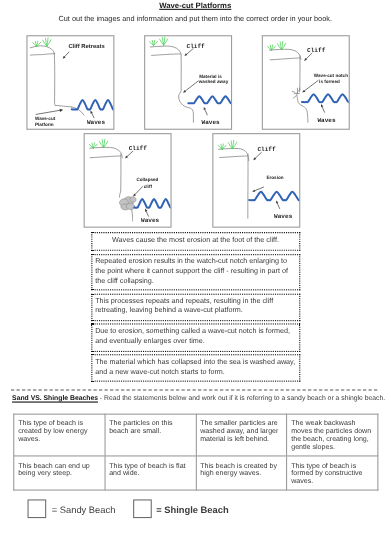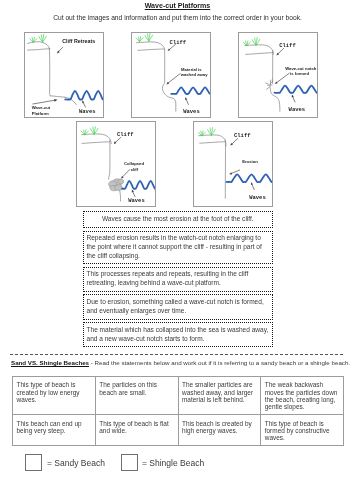--- a/index.html
+++ b/index.html
@@ -237,14 +237,14 @@
           <td><span>This beach can end up being very steep.</span></td>
           <td><span>This type of beach is flat and wide.</span></td>
           <td><span>This beach is created by high energy waves.</span></td>
           <td><span>This type of beach is formed by constructive waves.</span></td>
         </tr>
    </tbody>
   </table>
   <div class="keybox" style="left:25px;top:454px;"></div>
   <div class="keylabel" style="left:47px;top:458px;">= Sandy Beach</div>
   <div class="keybox" style="left:121px;top:454px;"></div>
-  <div class="keylabel" style="left:142px;top:458px;">= Shingle Beach</div>
+  <div class="keylabel" style="left:142px;top:458px;font-weight:bold;">= Shingle Beach</div>
 </div>
 
 </body></html>

